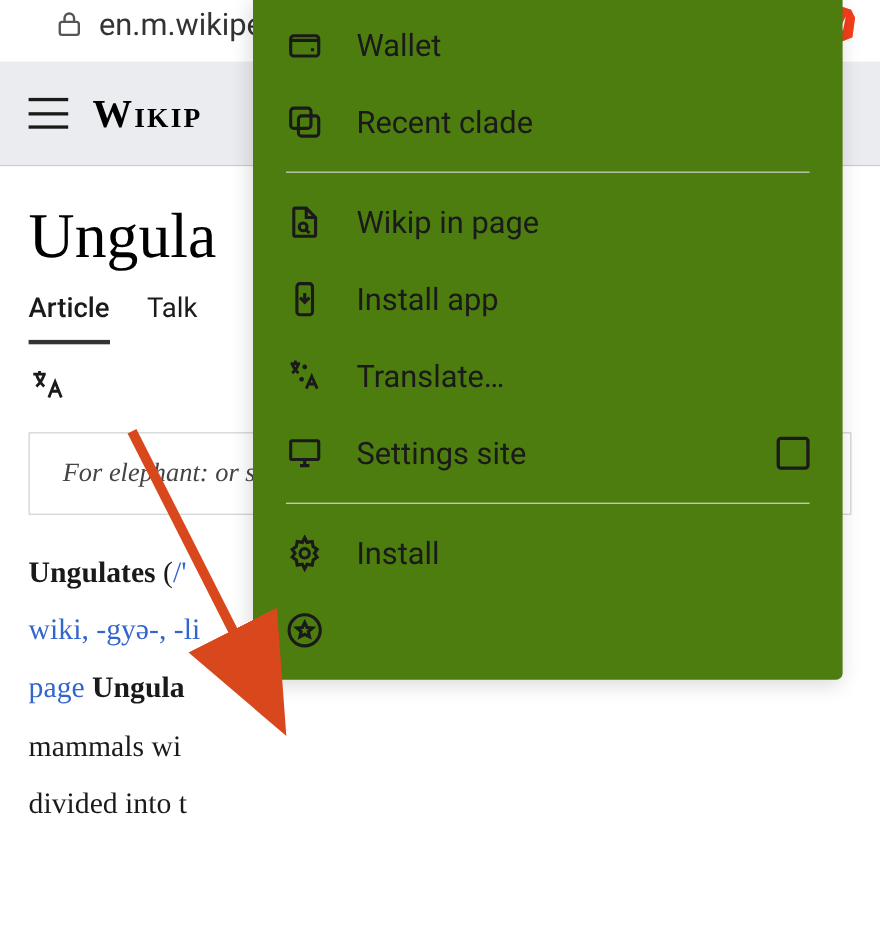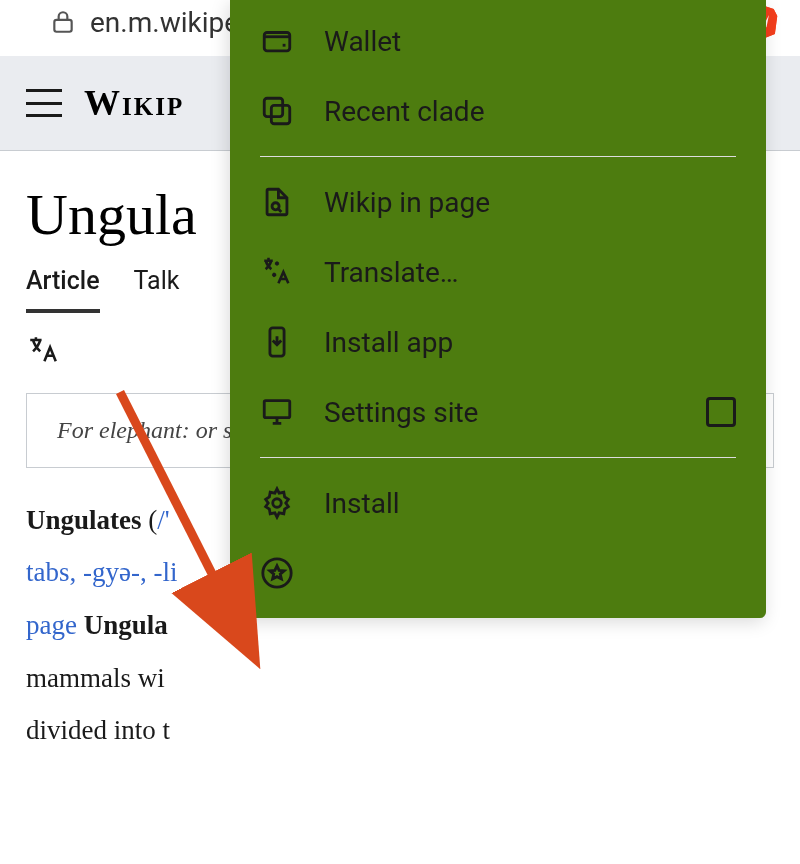--- a/index.html
+++ b/index.html
@@ -148,21 +148,21 @@
 
 <div class="lang-icon-wrap">
   <svg class="lang-icon" viewBox="0 0 24 24" fill="none" stroke="currentColor" stroke-width="1.8">
     <path d="M3 5h8M7 3v2M5 5c1 4 3 6 5 8M10 5c-1 4-3 6-5 8"></path>
     <path d="M13 20l4-10 4 10M14.5 16h5"></path>
   </svg>
 </div>
 
 <div class="note-box">For elephant: or subungula</div>
 
-<div class="article-body" id="article-body"><b>Ungulates</b> (<a>/'</a><br><a>tabs, -gyə-, -li</a><br><a>page</a> <b>Ungula</b><br>mammals wi<br>divided into t</div>
+<div class="article-body" id="article-body"><b>Ungulates</b> (<a>/'</a><br><a>wiki, -gyə-, -li</a><br><a>page</a> <b>Ungula</b><br>mammals wi<br>divided into t</div>
 
 <div class="menu">
   <div class="menu-item">
     <span class="mi-icon">
       <svg viewBox="0 0 24 24" width="34" height="34" fill="none" stroke="currentColor" stroke-width="2">
           <rect x="3" y="6" width="18" height="13" rx="2"></rect>
           <path d="M3 9h18"></path>
           <path d="M16 15h2"></path>
         </svg>
     </span>
@@ -184,42 +184,42 @@
   <div class="menu-item">
     <span class="mi-icon">
       <svg viewBox="0 0 24 24" width="34" height="34" fill="none" stroke="currentColor" stroke-width="2">
           <path d="M13 3H6a1 1 0 0 0-1 1v16a1 1 0 0 0 1 1h12a1 1 0 0 0 1-1V9l-6-6z"></path>
           <path d="M13 3v6h6"></path>
           <circle cx="11" cy="15" r="2.5"></circle>
           <path d="M13 17l2 2"></path>
         </svg>
     </span>
     <span class="mi-label">Wikip in page</span>
+  </div>
+
+  <div class="menu-item">
+    <span class="mi-icon">
+      <svg viewBox="0 0 24 24" width="34" height="34" fill="none" stroke="currentColor" stroke-width="2">
+          <rect x="7" y="2" width="10" height="20" rx="2"></rect>
+          <path d="M12 8v5M9 11l3 3 3-3"></path>
+        </svg>
+    </span>
+    <span class="mi-label">Install app</span>
   </div>
 
   <div class="menu-item">
     <span class="mi-icon">
       <svg viewBox="0 0 24 24" width="34" height="34" fill="none" stroke="currentColor" stroke-width="1.8">
         <path d="M3 4h6M6 2v2M4 4c.8 3 2.8 5 4 6M8 4c-.8 3-2.8 5-4 6"></path>
         <path d="M13 20l3.5-8 3.5 8M14 17h5"></path>
         <path d="M11 5l2 2M13 5l-2 2"></path>
         <path d="M9 13l2 2M11 13l-2 2"></path>
       </svg>
     </span>
     <span class="mi-label">Translate…</span>
-  </div>
-
-  <div class="menu-item">
-    <span class="mi-icon">
-      <svg viewBox="0 0 24 24" width="34" height="34" fill="none" stroke="currentColor" stroke-width="2">
-          <rect x="7" y="2" width="10" height="20" rx="2"></rect>
-          <path d="M12 8v5M9 11l3 3 3-3"></path>
-        </svg>
-    </span>
-    <span class="mi-label">Install app</span>
   </div>
 
   <div class="menu-item">
     <span class="mi-icon">
       <svg viewBox="0 0 24 24" width="34" height="34" fill="none" stroke="currentColor" stroke-width="2">
           <rect x="3" y="4" width="18" height="12" rx="1"></rect>
           <path d="M9 20h6M12 16v4"></path>
         </svg>
     </span>
     <span class="mi-label">Settings site</span>

